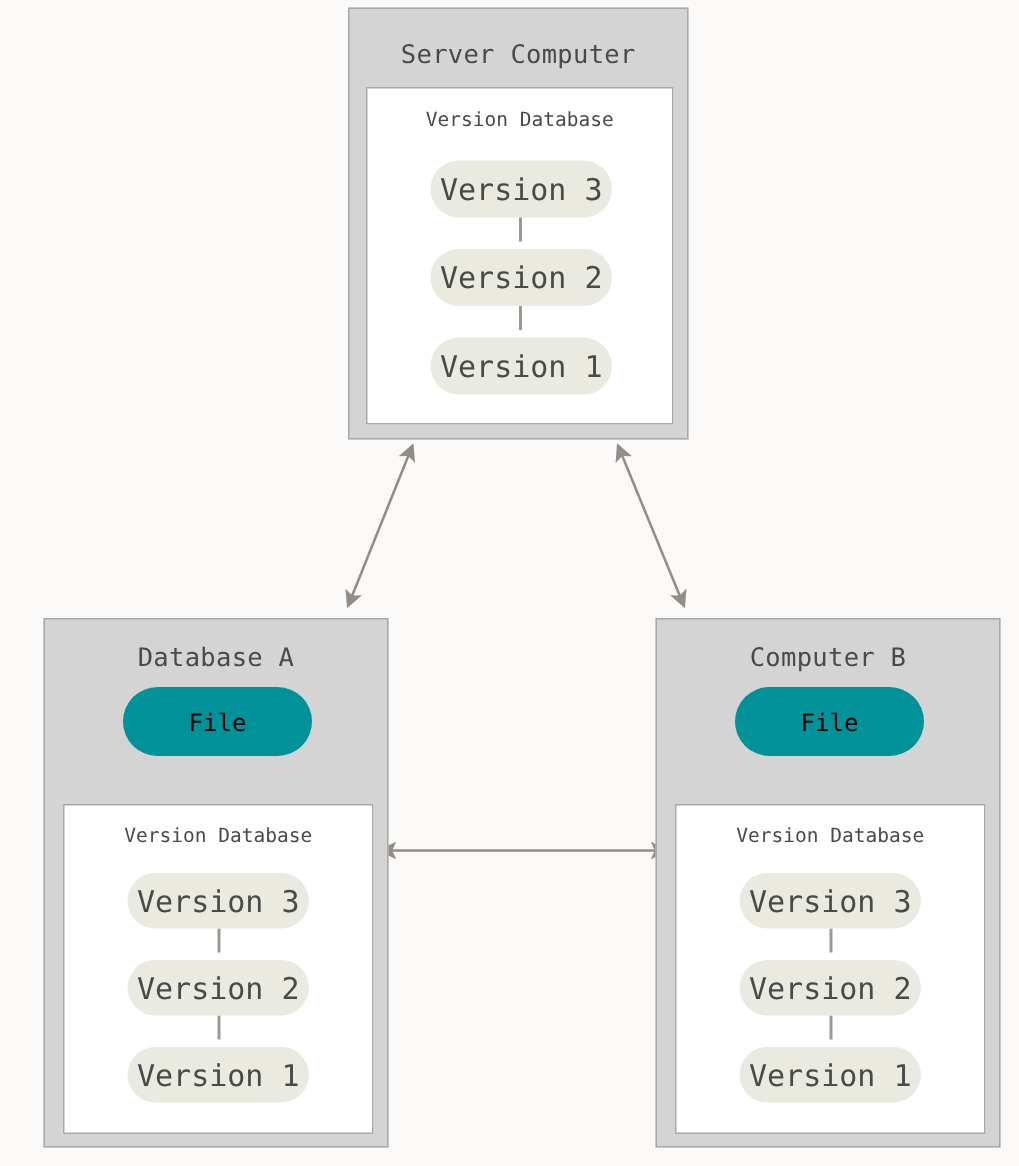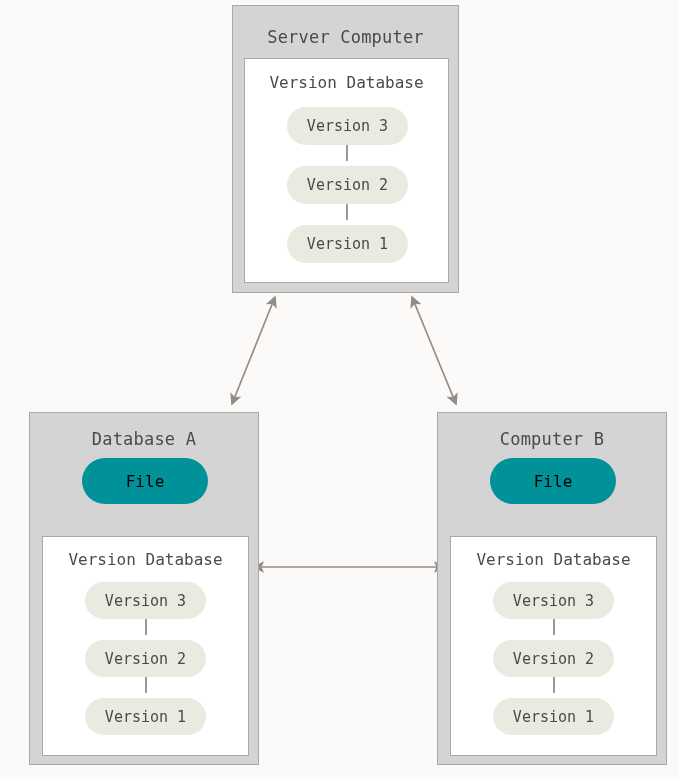--- a/index.html
+++ b/index.html
@@ -54,31 +54,31 @@
     background: #ffffff;
     border: 1px solid #a9a9a9;
     box-sizing: border-box;
   }
   .vdb-title {
     position: absolute;
     left: 0;
     right: 0;
     text-align: center;
     color: #4a4a4a;
-    font-size: 16px;
+    font-size: 13px;
     white-space: nowrap;
   }
 
   
   .version-pill {
     position: absolute;
     background: #eaeae0;
     border-radius: 19px;
     color: #4a4a4a;
-    font-size: 15px;
+    font-size: 20px;
     display: flex;
     align-items: center;
     justify-content: center;
     box-sizing: border-box;
     white-space: nowrap;
   }
   .pill-connector {
     position: absolute;
     width: 2px;
     background: #9a9a94;

